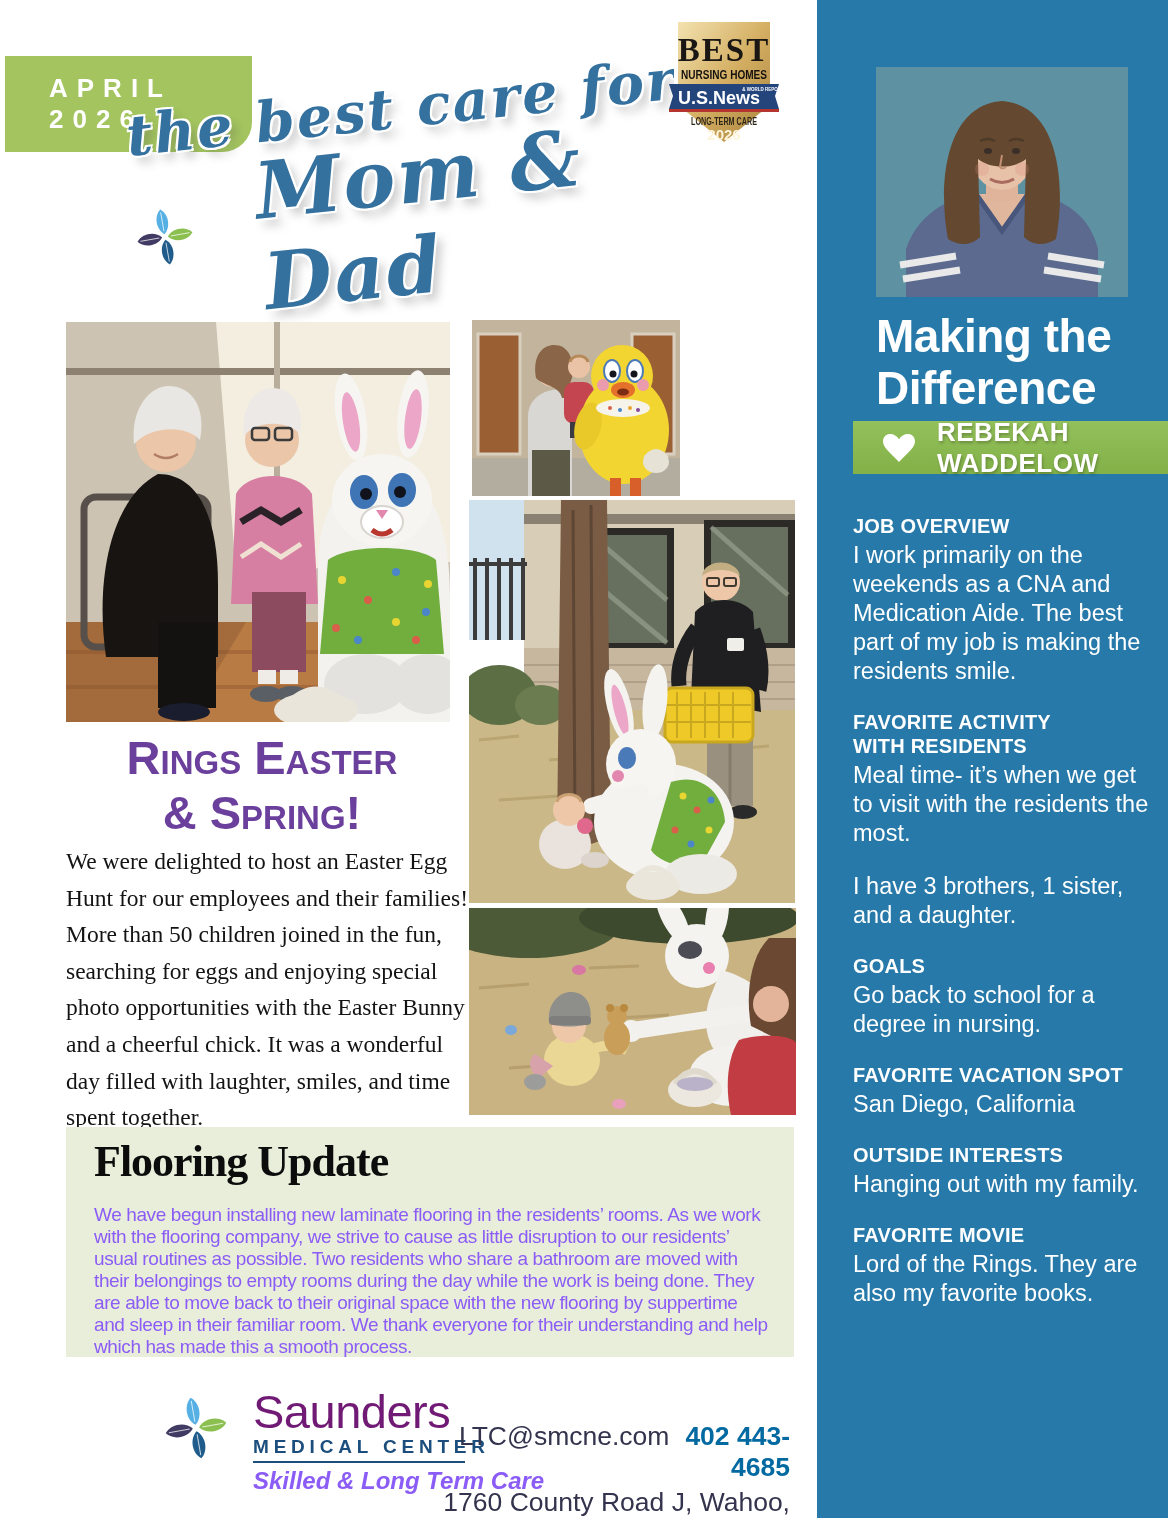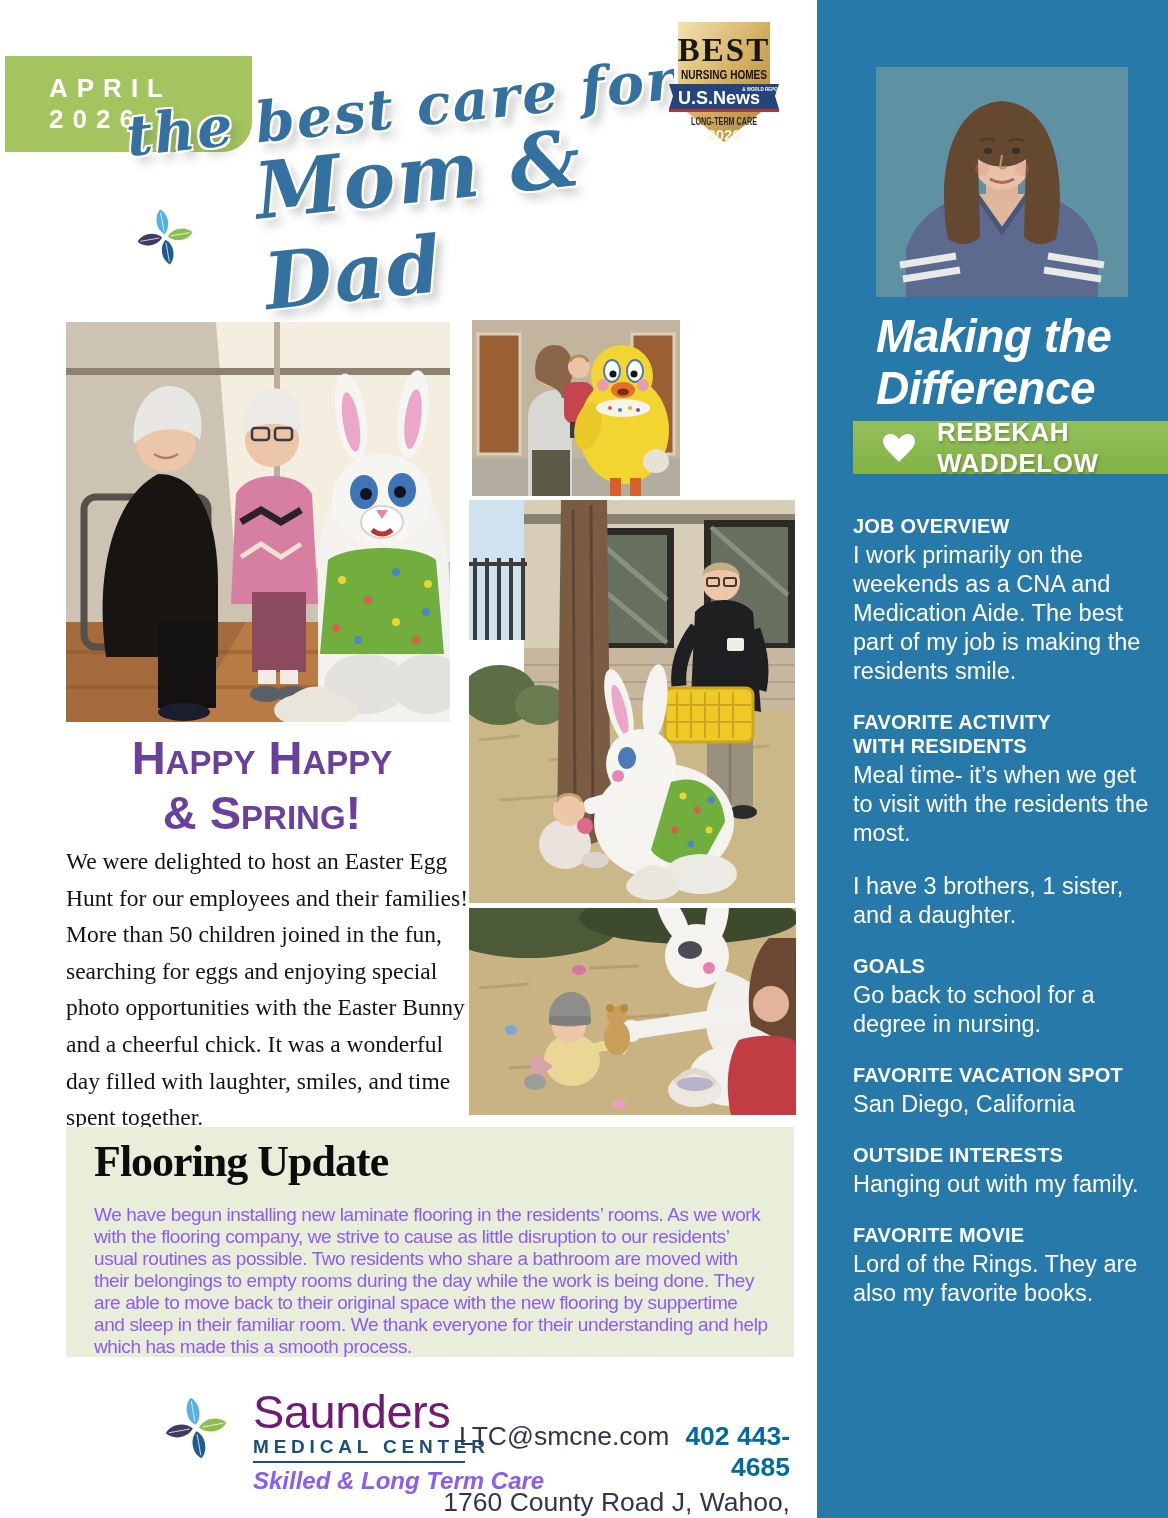--- a/index.html
+++ b/index.html
@@ -52,21 +52,21 @@
   .logo-tagline{font-size:24px;font-style:italic;font-weight:bold;color:#8b5cf6;margin-top:4px;text-align:center;}
   .footer-contact{position:absolute;left:440px;top:1421px;width:350px;text-align:right;color:#33334d;}
   .contact-line1{font-size:26.5px;}
   .contact-line1 .phone{font-weight:bold;margin-left:16px;color:#0369a1;}
   .contact-line2{font-size:26.5px;margin-top:4px;}
 
   
   .sidebar{position:absolute;left:817px;top:0;width:351px;height:1518px;background:#2679a8;color:#fff;}
   .sb-photo{position:absolute;left:59px;top:67px;width:252px;height:230px;}
   .sb-photo svg{display:block;}
-  .sb-title{position:absolute;left:59px;top:310px;font-style:italic;font-weight:bold;
+  .sb-title{position:absolute;left:59px;top:310px;font-weight:bold;
     font-size:46px;line-height:52px;letter-spacing:-0.5px;}
   .sb-banner{position:absolute;left:0;top:421px;width:343px;height:53px;
     background:linear-gradient(180deg,#93c05a,#83b148);display:flex;align-items:center;margin-left:36px;}
   .sb-heart{margin-left:30px;flex:0 0 auto;display:flex;}
   .sb-name{margin-left:22px;font-size:26px;font-weight:bold;letter-spacing:0.5px;
     text-shadow:1px 2px 3px rgba(0,0,0,.25);}
   .sb-sections{position:absolute;left:36px;top:514px;width:296px;}
   .sb-section{margin-bottom:24px;}
   .sb-label{font-weight:bold;font-size:20px;line-height:24px;letter-spacing:0.2px;
     white-space:pre-line;margin-bottom:3px;}
@@ -337,21 +337,21 @@
       <path d="M300 30 C282 48 276 84 282 118 L327 140 L327 30 Z" fill="#6b4832"></path>
       <circle cx="302" cy="96" r="18" fill="#e3b49a"></circle>
       <path d="M270 132 C296 124 327 128 327 136 L327 207 L262 207 C256 180 258 150 270 132 Z" fill="#c23c44"></path>
       <ellipse cx="226" cy="182" rx="27" ry="17" fill="#ece8df"></ellipse>
       <path d="M206 176 Q226 150 246 176" stroke="#ded9cc" stroke-width="6" fill="none"></path>
       <ellipse cx="226" cy="176" rx="18" ry="7" fill="#b9b2c8"></ellipse>
     </svg>
   </div>
 
   <h2 class="easter-heading">
-    <span>Happy Happy</span><br>
+    <span>Rings Easter</span><br>
     <span>&amp; Spring!</span>
   </h2>
   <p class="article-body">We were delighted to host an Easter Egg Hunt for our employees and their families! More than 50 children joined in the fun, searching for eggs and enjoying special photo opportunities with the Easter Bunny and a cheerful chick. It was a wonderful day filled with laughter, smiles, and time spent together.</p>
 
   <div class="flooring">
     <h3>Flooring Update</h3>
     <p>We have begun installing new laminate flooring in the residents’ rooms. As we work with the flooring company, we strive to cause as little disruption to our residents’ usual routines as possible. Two residents who share a bathroom are moved with their belongings to empty rooms during the day while the work is being done. They are able to move back to their original space with the new flooring by suppertime and sleep in their familiar room.  We thank everyone for their understanding and help which has made this a smooth process.</p>
   </div>
 
   <span class="footer-flower">

